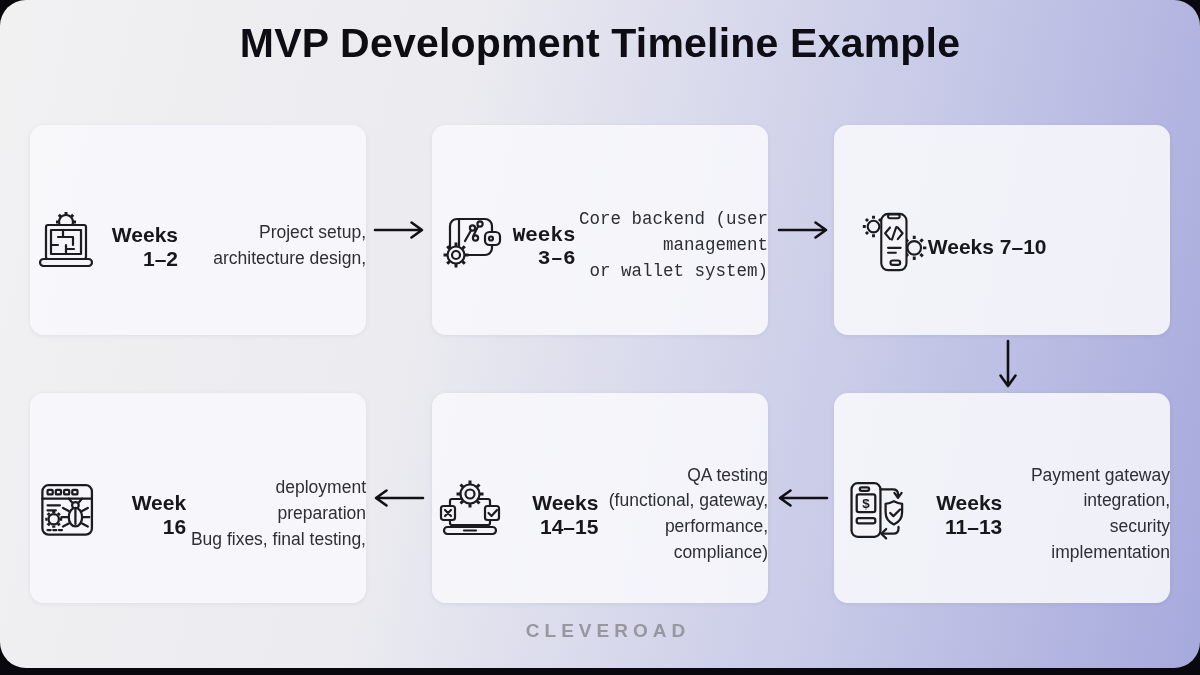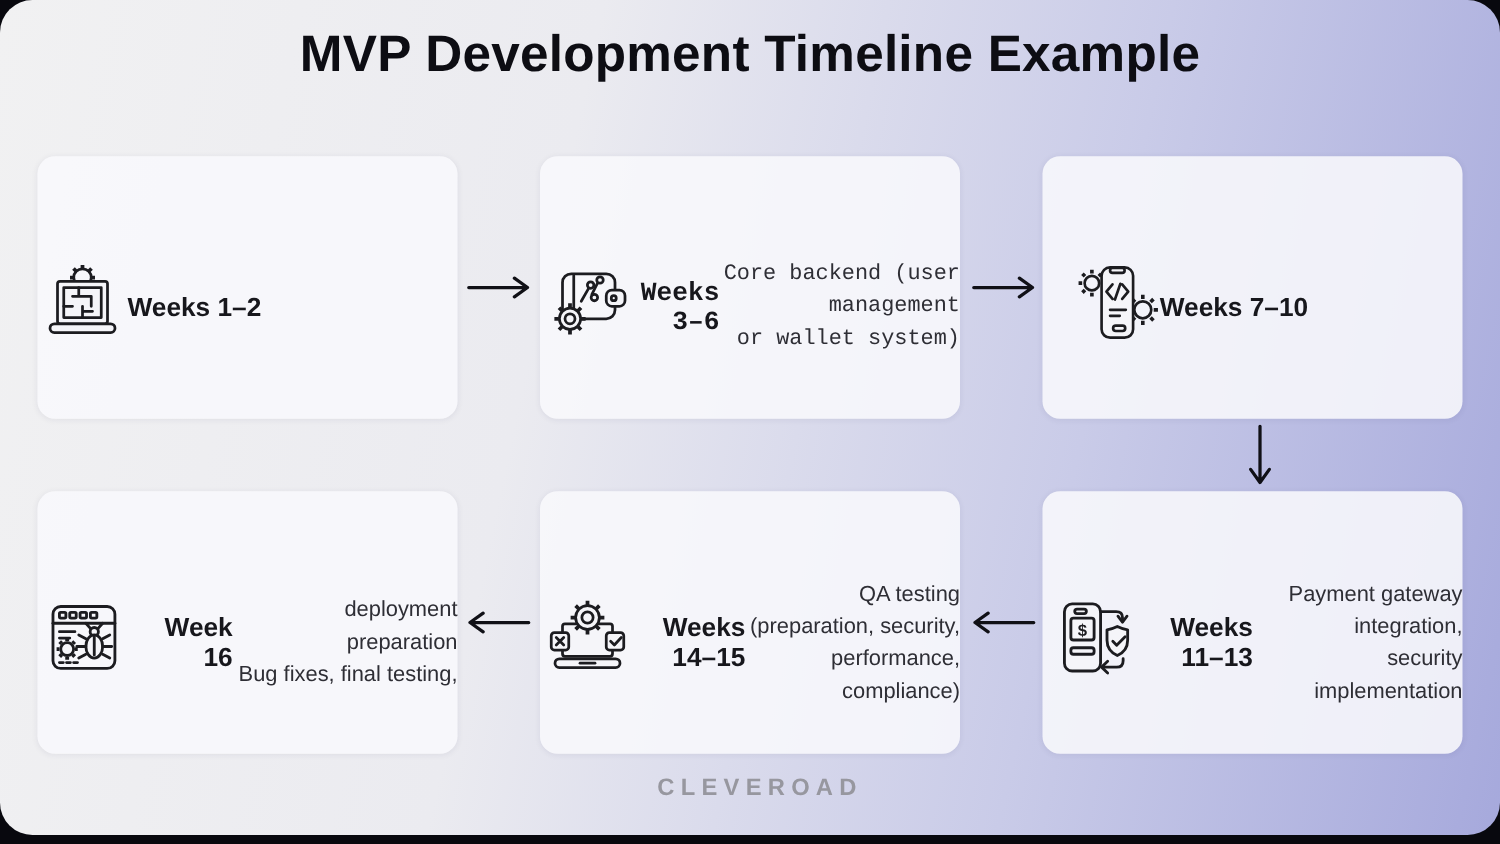--- a/index.html
+++ b/index.html
@@ -96,20 +96,21 @@
         </g>
         <circle class="ic" cx="36" cy="11" r="7"></circle>
         <rect class="ic ic-fill" x="16" y="14" width="40" height="34" rx="2"></rect>
         <rect class="ic" x="21" y="19" width="30" height="24"></rect>
         <path class="ic" d="M33 19 v7 M21 34 h7 M28 26 h15 M43 26 v8 M36 34 v9 M36 38 h8"></path>
         <rect class="ic ic-fill" x="10" y="48" width="52" height="7" rx="3.5"></rect>
       </svg>
     </div>
     <h2 class="card-title">Weeks 1–2</h2>
     <p class="card-desc">
+      <span>Project setup, architecture design,</span>
     </p>
   </div>
 
   <div class="card pos-2">
     <div class="icon">
       <svg viewBox="0 0 72 64">
         <rect class="ic" x="18" y="8" width="42" height="36" rx="7"></rect>
         <path class="ic" d="M27 9.5 v33"></path>
         <rect class="ic ic-fill" x="53" y="21" width="15" height="13" rx="4.5"></rect>
         <circle class="ic" cx="59" cy="27.5" r="2"></circle>
@@ -187,21 +188,21 @@
         <rect class="ic ic-fill" x="9" y="27" width="14" height="14" rx="2.5"></rect>
         <path class="ic" d="M13 31 l6 6 M19 31 l-6 6"></path>
         <rect class="ic ic-fill" x="53" y="27" width="14" height="14" rx="2.5"></rect>
         <path class="ic" d="M56.5 34 l3 3 l5.5 -6"></path>
         <rect class="ic ic-fill" x="12" y="48" width="52" height="7" rx="3.5"></rect>
         <path class="ic" d="M32 51.5 h12"></path>
       </svg>
     </div>
     <h2 class="card-title">Weeks 14–15</h2>
     <p class="card-desc">
-      <span>QA testing (preparation, security,</span>
+      <span>QA testing (functional, gateway,</span>
       <span>performance, compliance)</span>
     </p>
   </div>
 
   <div class="card pos-6">
     <div class="icon">
       <svg viewBox="0 0 72 62">
         <rect class="ic" x="12" y="6" width="48" height="48" rx="6"></rect>
         <path class="ic" d="M12 19 h48"></path>
         <rect class="ic" x="17" y="10.5" width="5" height="4.5" rx="1"></rect>

